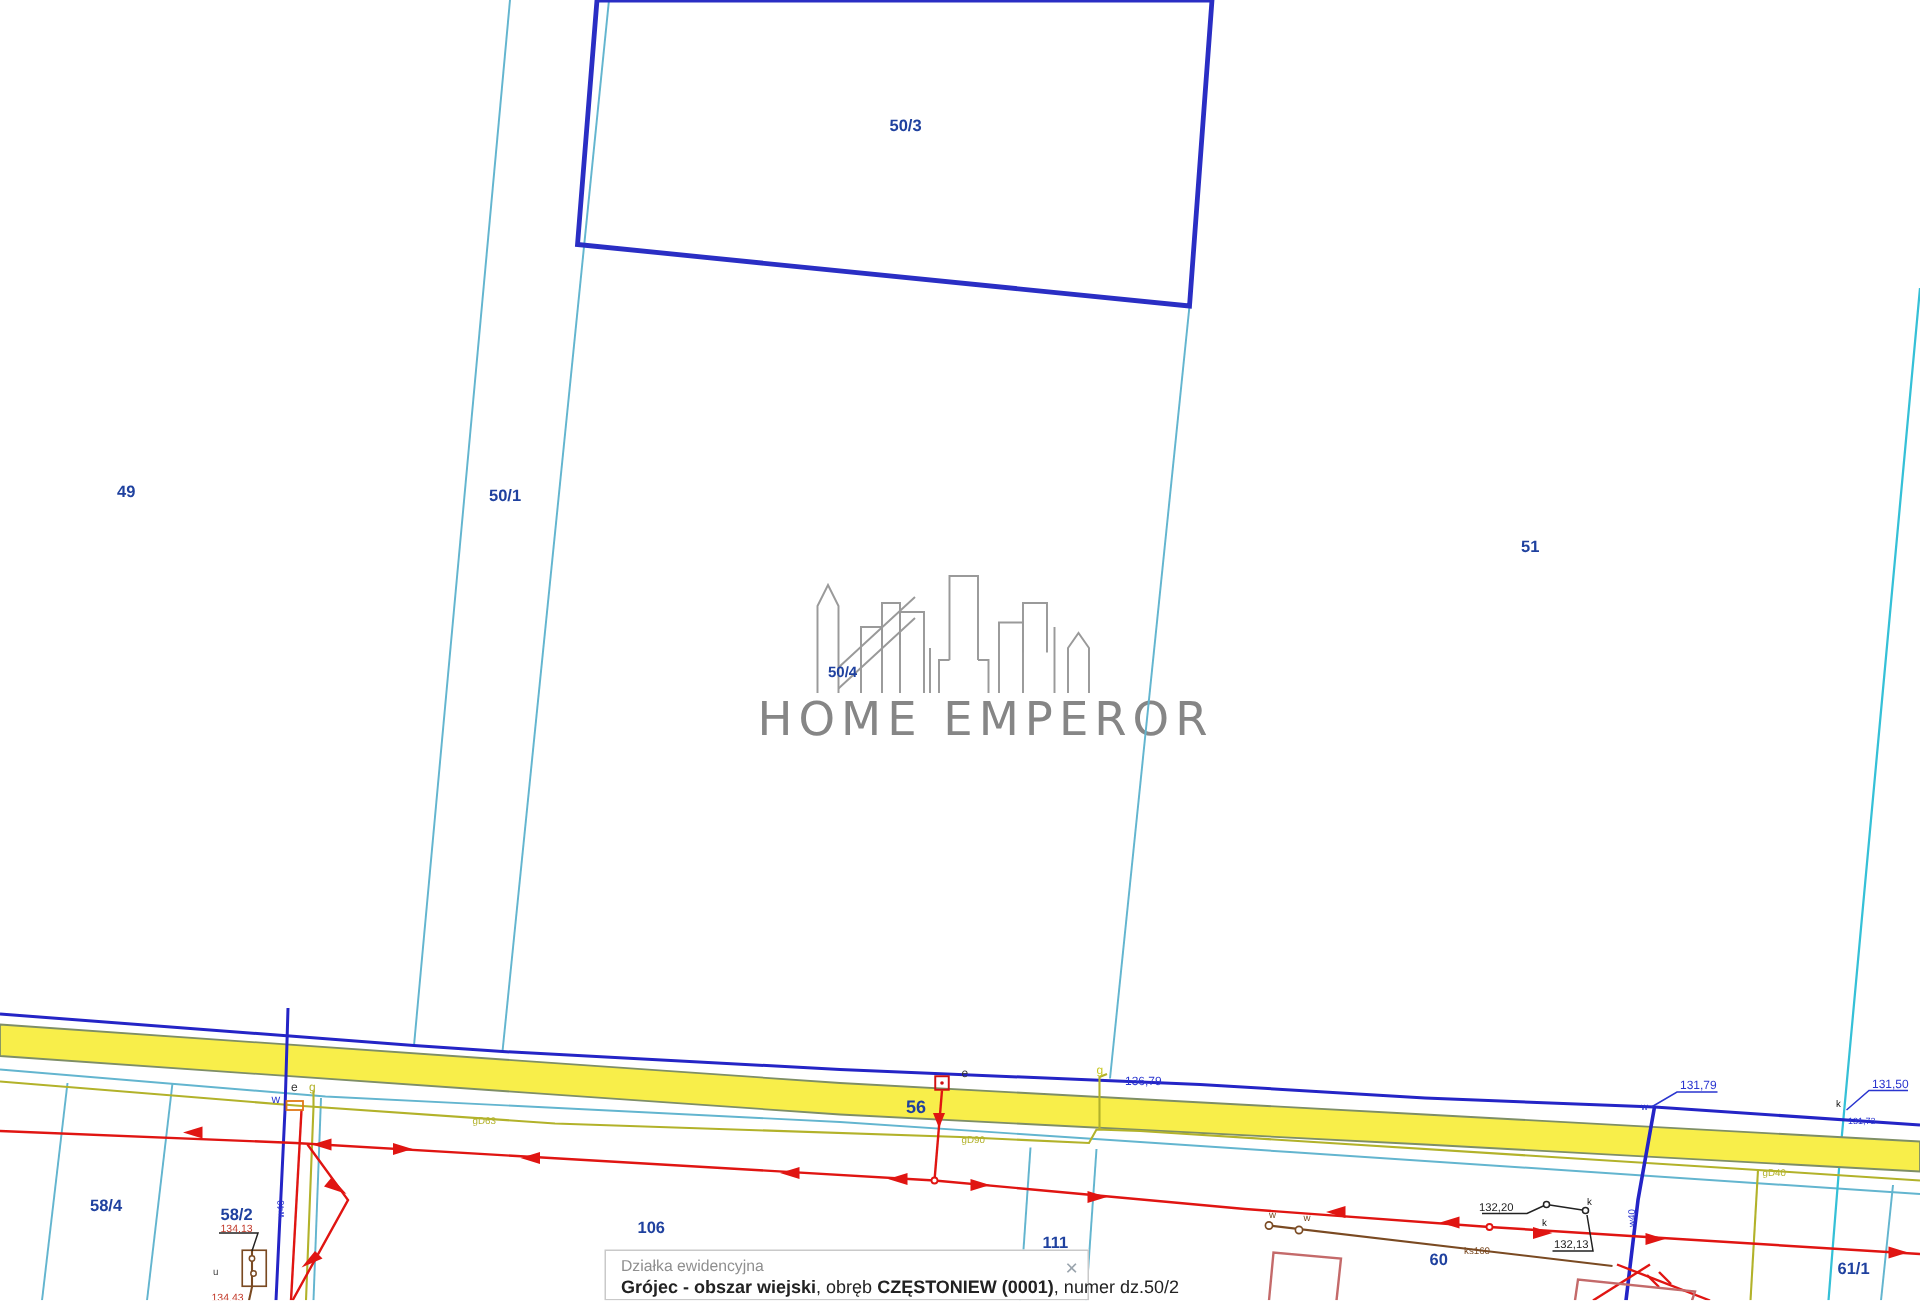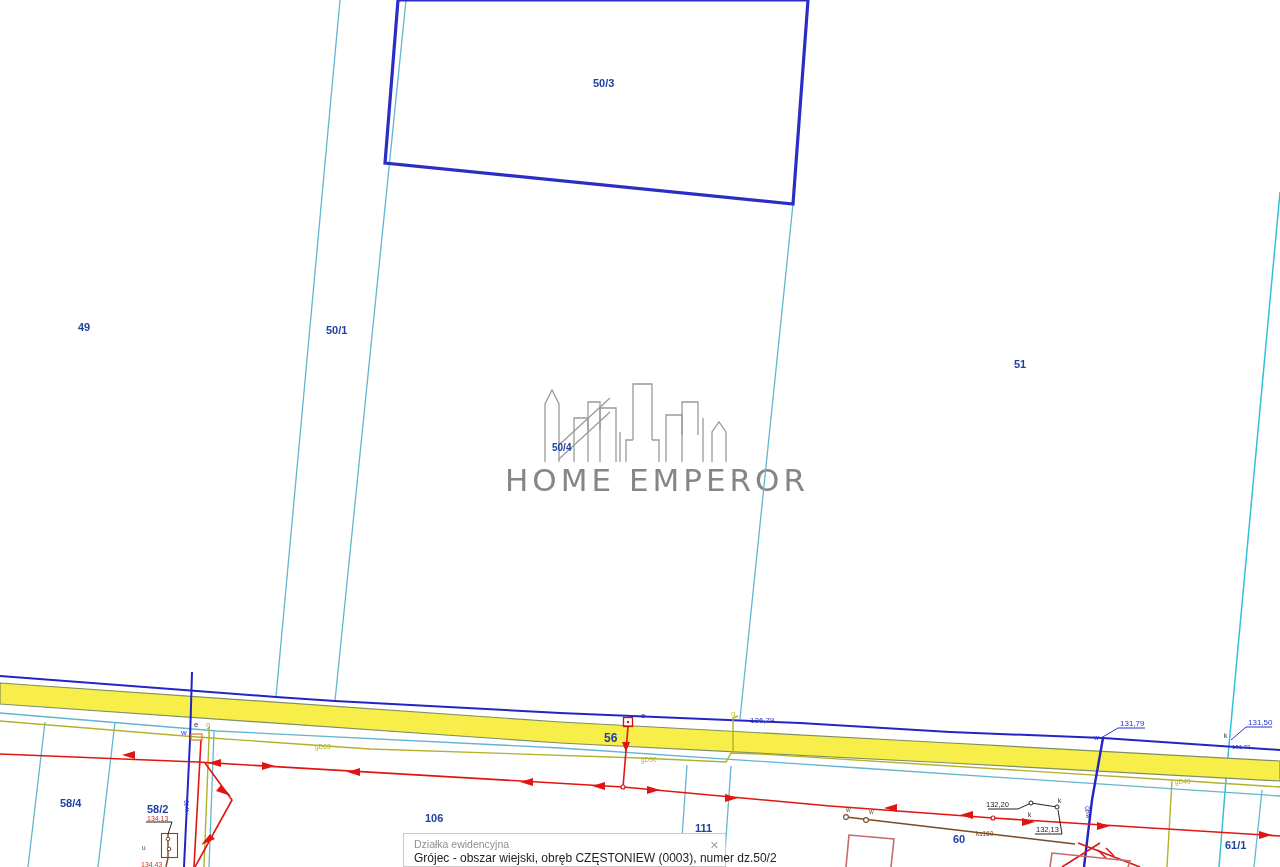--- a/index.html
+++ b/index.html
@@ -9,21 +9,21 @@
   
   .wm-text{position:absolute;left:505px;top:462px;width:280px;text-align:center;
            font-family:"DejaVu Sans",sans-serif;font-size:31px;letter-spacing:4px;
            color:#868686;white-space:nowrap;}
   
   .infobox{position:absolute;left:403px;top:833px;width:323px;height:34px;
            background:#ffffff;border:1px solid #c9c9c9;box-sizing:border-box;
            padding:4px 27px 0 10px;}
   .infobox .title{font-size:10.5px;color:#8f8f8f;line-height:13px;}
   .infobox .line2{font-size:12px;color:#222;line-height:15px;white-space:nowrap;}
-  .infobox .line2 b{font-weight:normal;}
+  .infobox .line2 b{font-weight:bold;}
   .infobox .close{position:absolute;right:6px;top:5px;font-size:11px;color:#9aa4ad;cursor:pointer;}
   
   text{font-family:"Liberation Sans",sans-serif;}
   .plabel{fill:#1f419f;font-weight:bold;font-size:11px;}
   .plabel-lg{fill:#1f419f;font-weight:bold;font-size:12px;}
   .bmeas{fill:#2a35cf;font-size:8px;}
   .bmeas-sm{fill:#2a35cf;font-size:6px;}
   .kmeas{fill:#222;font-size:7.5px;}
   .rmeas{fill:#c23a2a;font-size:7px;}
   .tick{font-size:8px;}
@@ -196,18 +196,18 @@
       <text x="1028" y="817" class="ulabel" fill="#222">k</text>
       <text x="1058" y="803" class="ulabel" fill="#222">k</text>
       <text x="1224" y="738" class="ulabel" fill="#222">k</text>
       <text x="142" y="850" class="ulabel" fill="#444">u</text>
     </g>
   </svg>
 
   <div class="infobox">
     <div class="title">Działka ewidencyjna</div>
     <div class="line2">
-      <b>Grójec - obszar wiejski</b><span>, obręb </span><b>CZĘSTONIEW (0003)</b><span>, numer dz.50/2</span>
+      <b>Grójec - obszar wiejski</b><span>, obręb </span><b>CZĘSTONIEW (0001)</b><span>, numer dz.50/2</span>
     </div>
     <div class="close">✕</div>
   </div>
 
 </div>
 
 </body></html>

